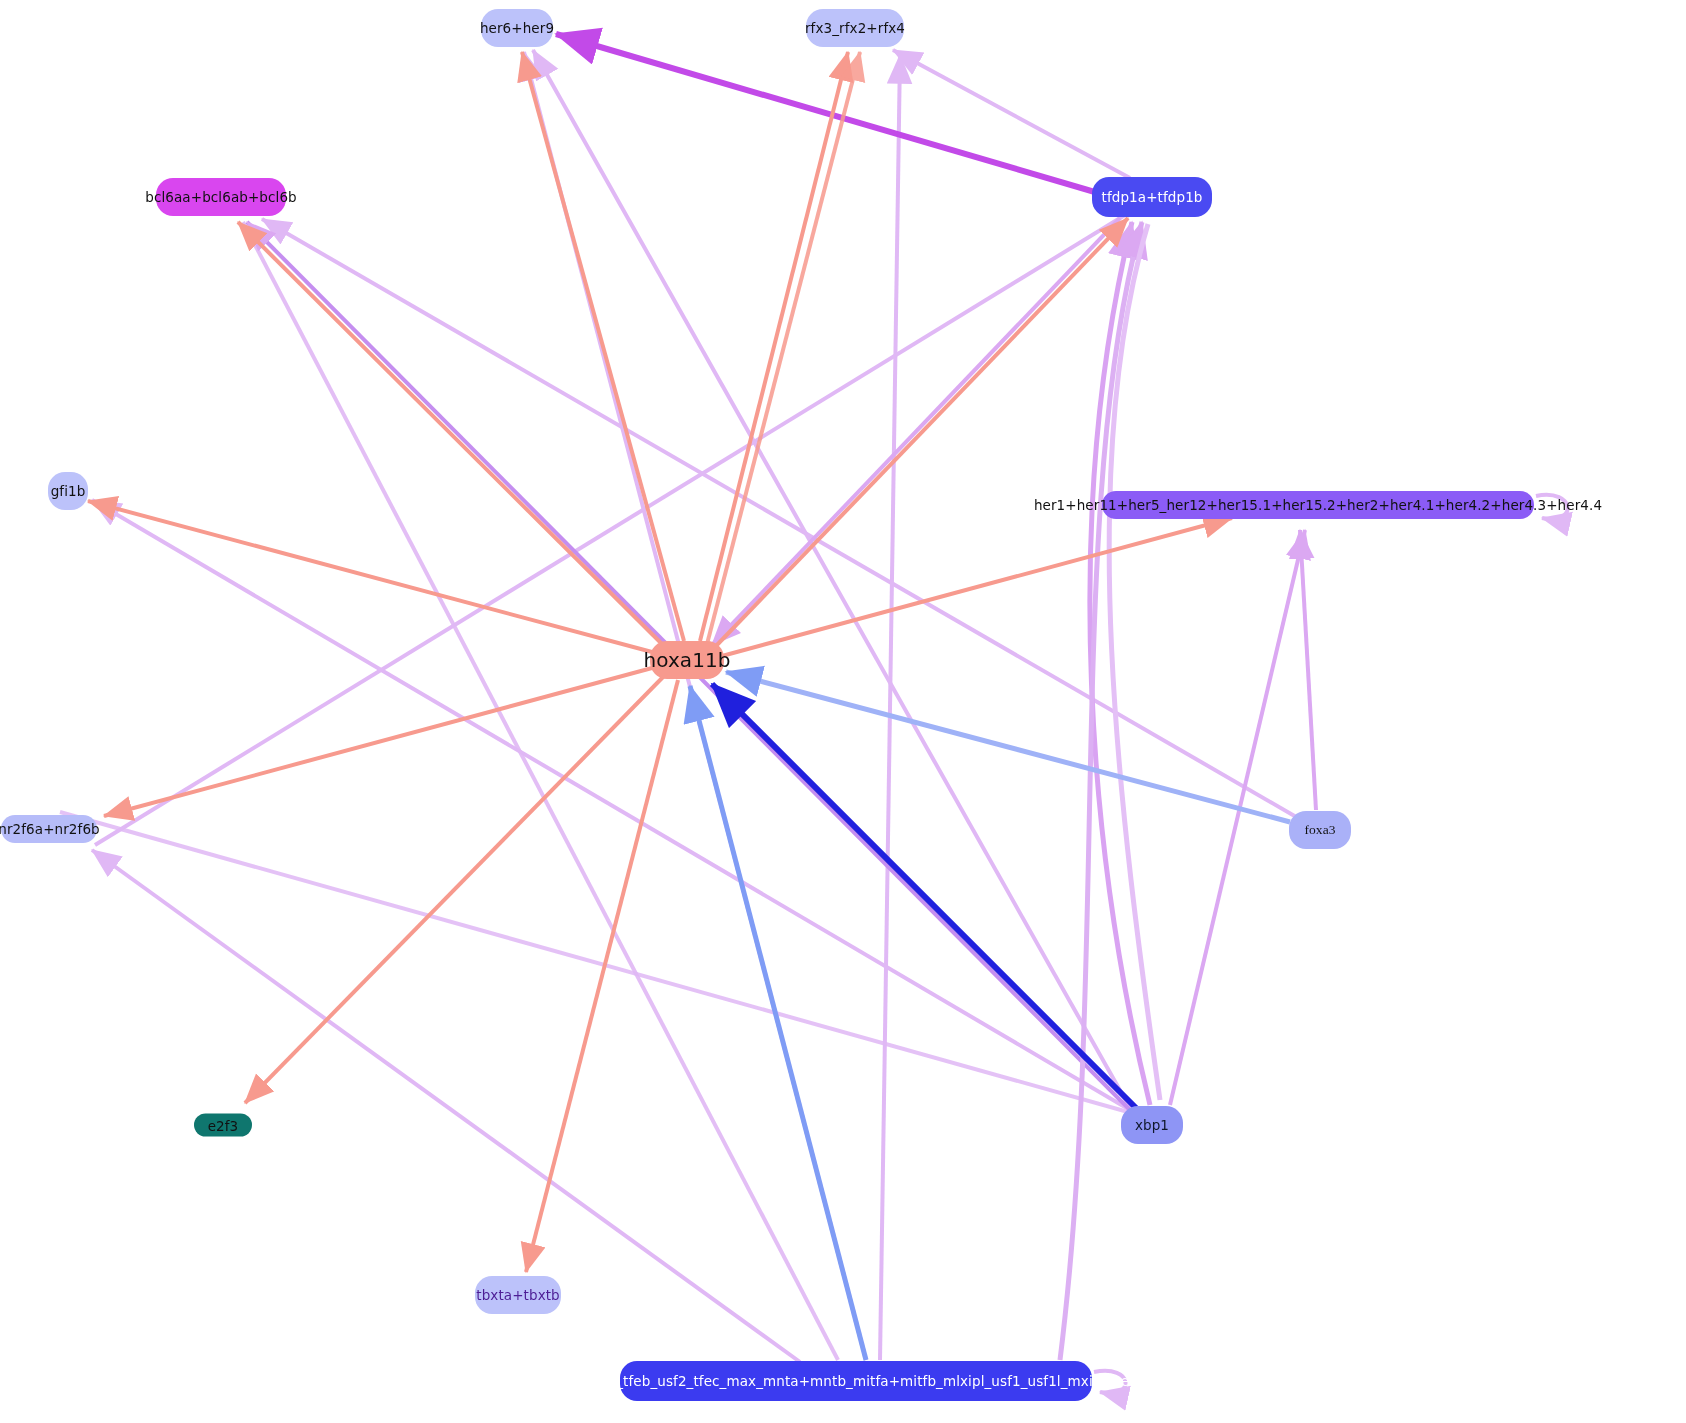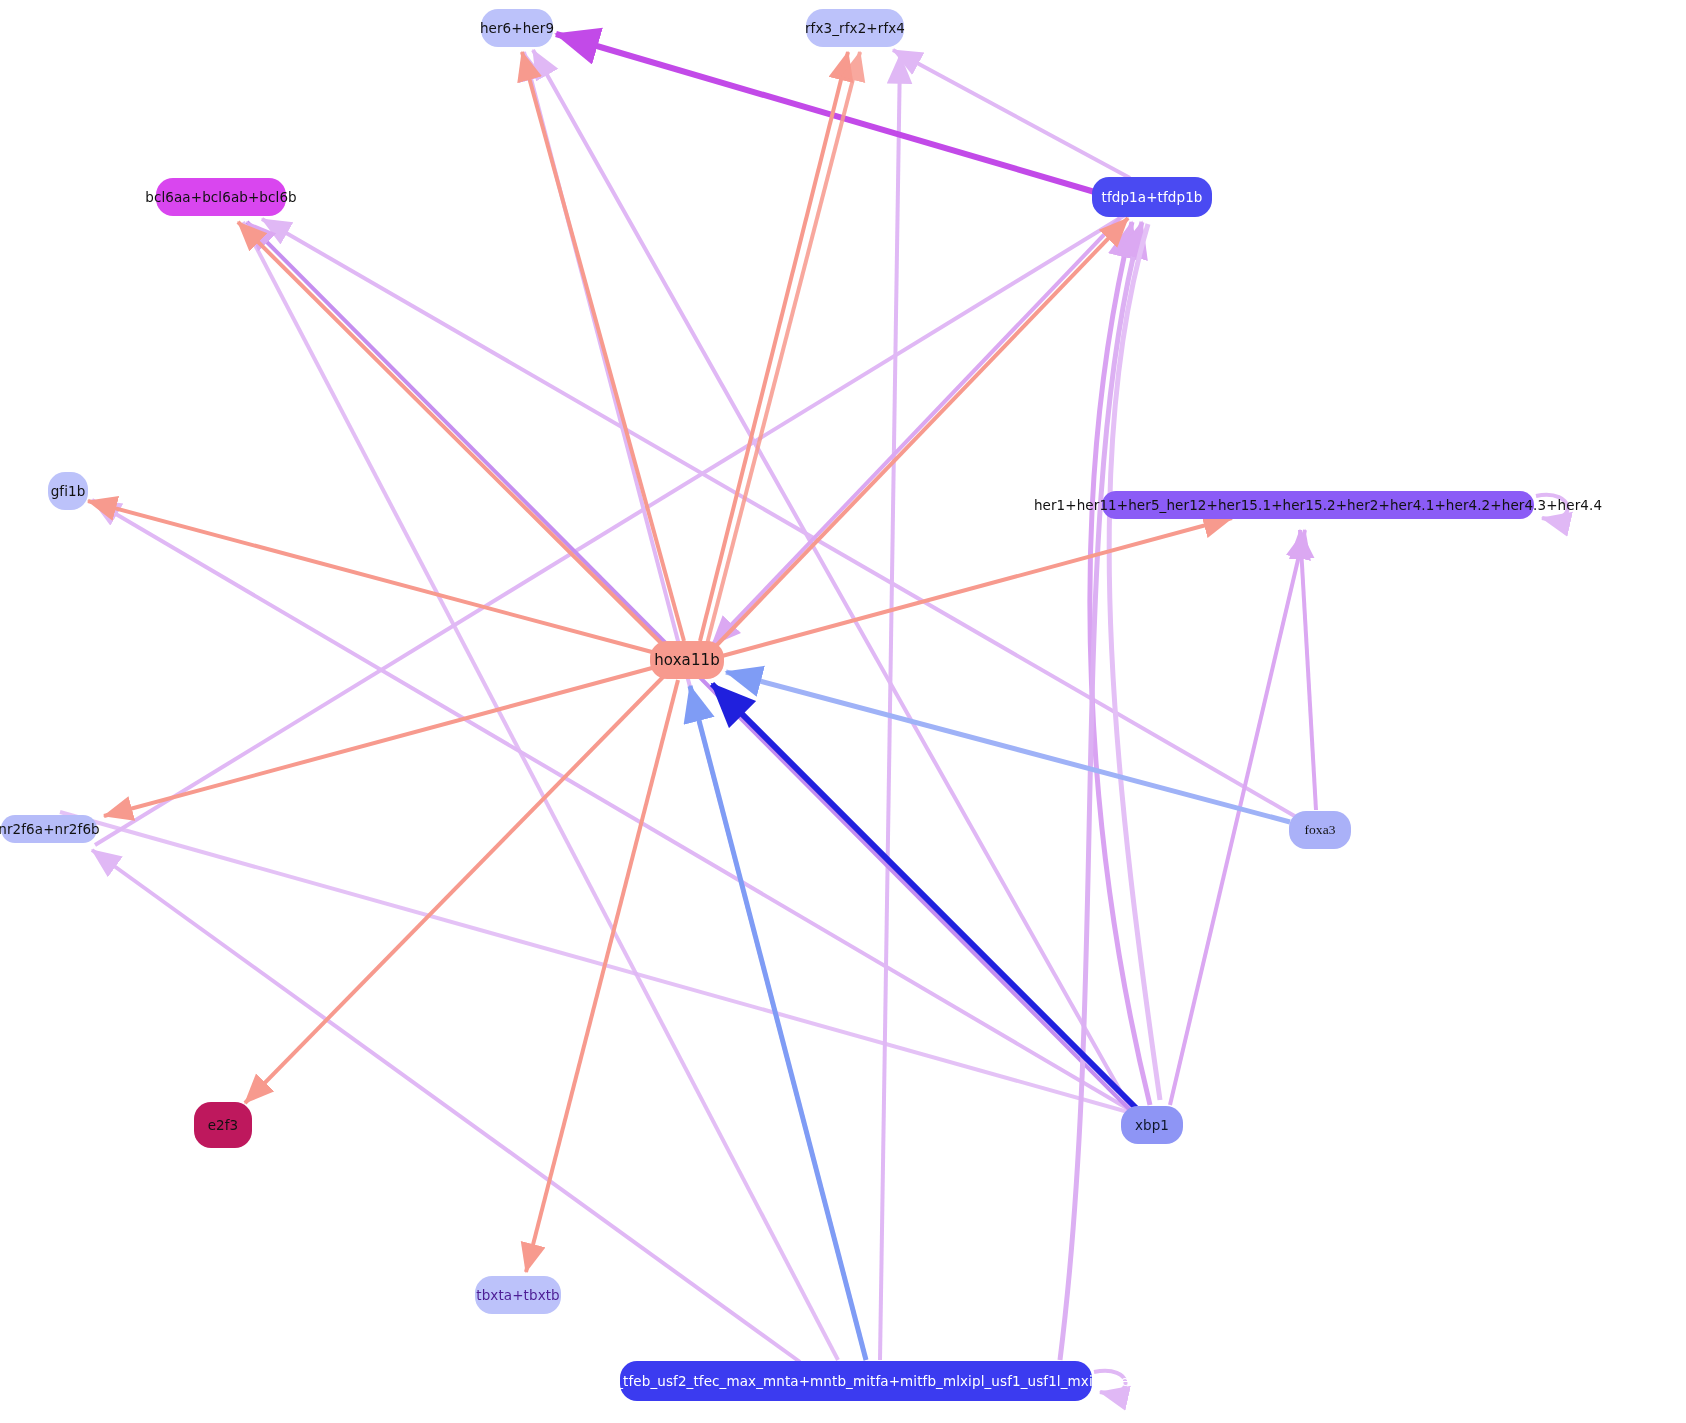--- a/index.html
+++ b/index.html
@@ -3,21 +3,21 @@
 <meta charset="utf-8">
 <style>
   html,body{margin:0;padding:0;background:#ffffff;}
   body{width:1686px;height:1423px;position:relative;overflow:hidden;
        font-family:"DejaVu Sans","Liberation Sans",sans-serif;}
   #graph{position:absolute;left:0;top:0;width:1686px;height:1423px;}
   .node{position:absolute;box-sizing:border-box;display:flex;align-items:center;
         justify-content:center;border-radius:17px;color:#111111;
         font-size:13.5px;white-space:nowrap;letter-spacing:0.1px;
         padding:0 13px;transform:translate(-50%,-50%);}
-  .node.hub{font-size:15px;font-weight:500;}
+  .node.hub{font-size:20px;font-weight:500;}
   svg{position:absolute;left:0;top:0;pointer-events:none;}
 </style>
 </head>
 <body>
 
 <div id="graph">
   <svg id="edges-layer" width="1686" height="1423">
     <defs>
       <marker id="ah-sal" markerWidth="9" markerHeight="9" refX="7.2" refY="3.2" orient="auto" markerUnits="strokeWidth">
         <path d="M0,0 L7.5,3.2 L0,6.4 z" fill="#f79a8e"></path>
@@ -115,18 +115,18 @@
   <div id="nodes-layer">
       <div class="node" style="left: 517px; top: 28px; width: 72px; height: 38px; background: rgb(188, 194, 250); color: rgb(17, 17, 17);">her6+her9</div>
       <div class="node" style="left: 855px; top: 28px; width: 98px; height: 38px; background: rgb(188, 194, 250); color: rgb(17, 17, 17);">rfx3_rfx2+rfx4</div>
       <div class="node" style="left: 221px; top: 197px; width: 130px; height: 38px; background: #d946ef; color: rgb(17, 17, 17);">bcl6aa+bcl6ab+bcl6b</div>
       <div class="node" style="left: 1152px; top: 197px; width: 120px; height: 40px; background: rgb(74, 74, 242); color: rgb(255, 255, 255);">tfdp1a+tfdp1b</div>
       <div class="node" style="left: 68px; top: 491px; width: 40px; height: 38px; background: rgb(188, 194, 250); color: rgb(17, 17, 17);">gfi1b</div>
       <div class="node" style="left: 1318px; top: 505px; width: 432px; height: 28px; background: #8b5cf6; color: rgb(17, 17, 17);">her1+her11+her5_her12+her15.1+her15.2+her2+her4.1+her4.2+her4.3+her4.4</div>
       <div class="node hub" style="left: 687px; top: 660px; width: 74px; height: 38px; background: rgb(247, 154, 142); color: rgb(17, 17, 17);">hoxa11b</div>
       <div class="node" style="left: 1320px; top: 830px; width: 62px; height: 38px; background: rgb(170, 177, 248); color: rgb(17, 17, 17); font-family: Liberation Serif, serif;">foxa3</div>
       <div class="node" style="left: 49px; top: 829px; width: 96px; height: 28px; background: rgb(182, 188, 249); color: rgb(17, 17, 17);">nr2f6a+nr2f6b</div>
-      <div class="node" style="left: 223px; top: 1125px; width: 58px; height: 46px; background: #be185d; color: rgb(17, 17, 17);">e2f3</div>
+      <div class="node" style="left: 223px; top: 1125px; width: 58px; height: 23px; background: #0f766e; color: rgb(17, 17, 17);">e2f3</div>
       <div class="node" style="left: 1152px; top: 1125px; width: 62px; height: 38px; background: rgb(142, 149, 245); color: #0f172a;">xbp1</div>
       <div class="node" style="left: 518px; top: 1295px; width: 86px; height: 38px; background: rgb(188, 194, 250); color: #4c1d95;">tbxta+tbxtb</div>
       <div class="node" style="left: 856px; top: 1381px; width: 472px; height: 40px; background: rgb(59, 59, 240); color: rgb(255, 255, 255);">bhlhe41_tfeb_usf2_tfec_max_mnta+mntb_mitfa+mitfb_mlxipl_usf1_usf1l_mxi1_srebf1</div>
     </div>
 </div>
 
 </body></html>

